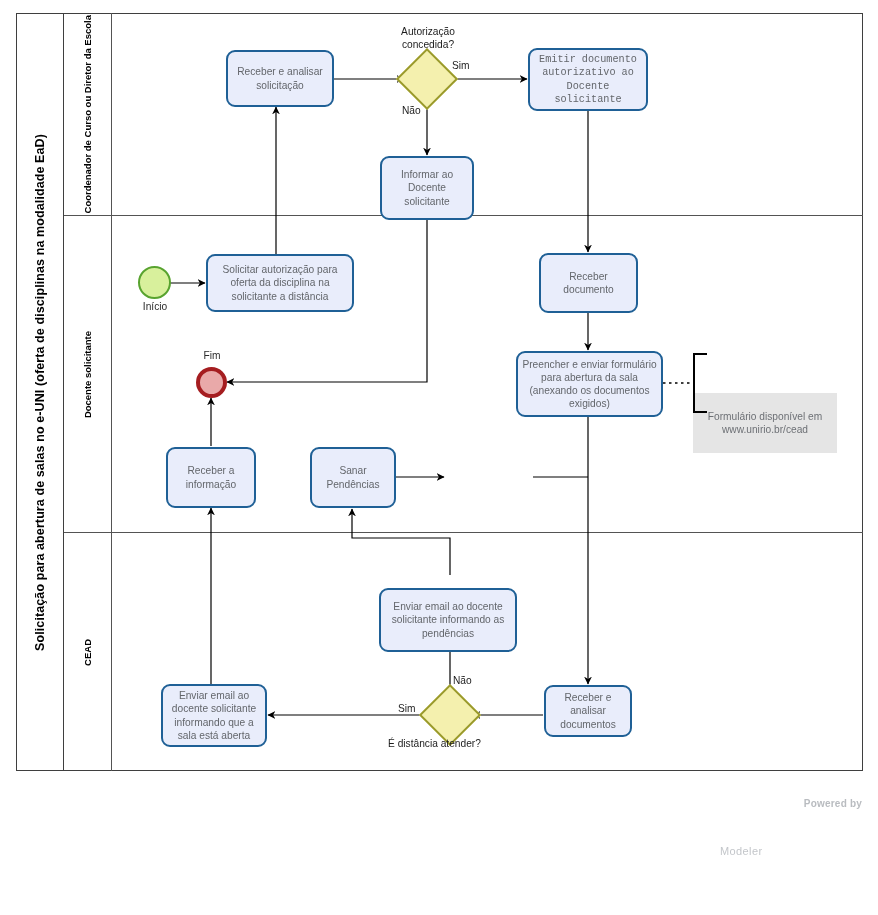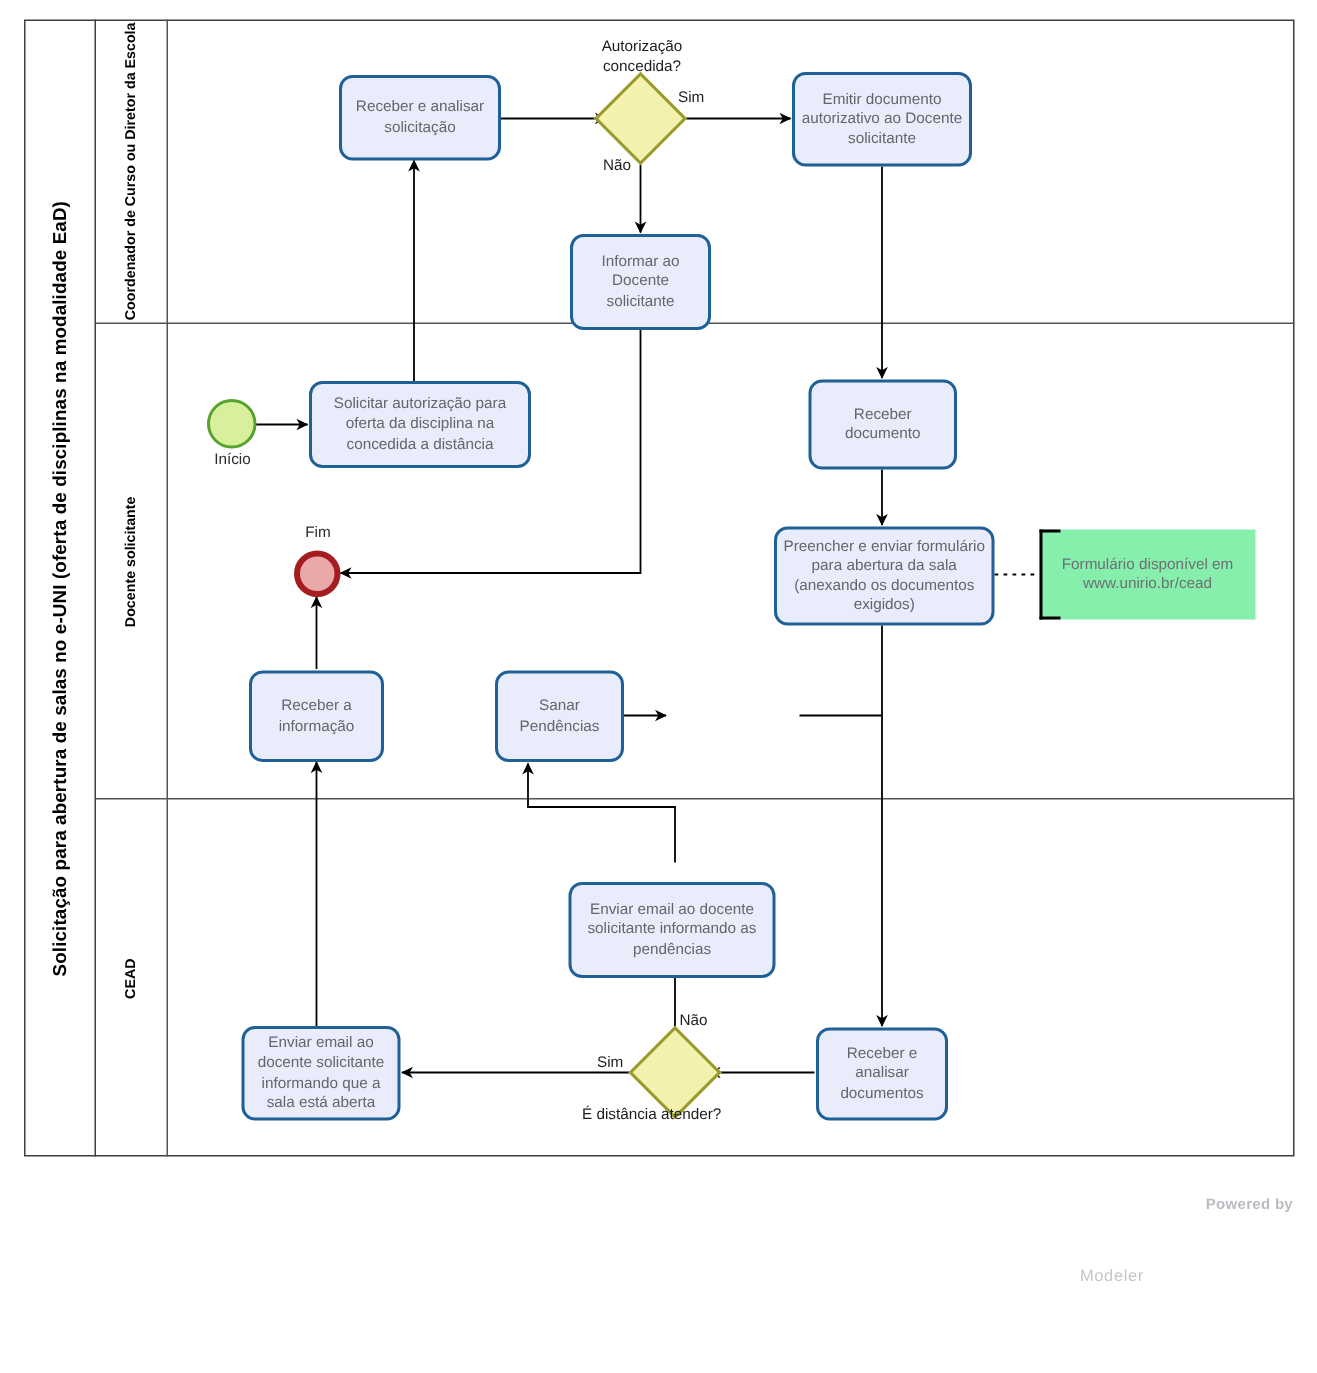--- a/index.html
+++ b/index.html
@@ -41,23 +41,23 @@
   .gateway{position:absolute;width:44px;height:44px;
         background:#f4f0ae;border:2px solid #9a9a2c;
         transform:rotate(45deg);box-sizing:border-box;}
 
   .ev{position:absolute;border-radius:50%;box-sizing:border-box;}
   .ev.start{width:33px;height:33px;background:#d8f09c;border:2.4px solid #58a32f;}
   .ev.end{width:31px;height:31px;background:#e9a9a9;border:4px solid #a51d20;}
   .ev-label{position:absolute;font-size:10.2px;color:#2b2b2b;
         text-align:center;white-space:nowrap;}
 
-  .annot{position:absolute;background:#86efac;
+  .annot{position:absolute;background:#e5e5e5;
         display:flex;align-items:center;justify-content:center;
-        text-align:center;color:#6d7075;font-size:10.2px;line-height:1.32;}
+        text-align:center;color:#6d7075;font-size:10.2px;line-height:1.32;margin-top:40px;}
   .annot-bracket{position:absolute;box-sizing:border-box;
         border-left:2px solid #000;border-top:2px solid #000;
         border-bottom:2px solid #000;}
 
   
   .flowlabel{position:absolute;font-size:10.2px;color:#1d1d1d;white-space:nowrap;}
 
   svg.wires{position:absolute;left:0;top:0;width:878px;height:915px;
         pointer-events:none;}
 
@@ -143,33 +143,33 @@
 
   <div class="task" style="left:226px;top:50px;width:108px;height:57px;">
     <span>Receber  e analisar solicitação</span>
   </div>
 
   <div class="gateway" style="left:405px;top:57px;"></div>
   <div class="flowlabel" style="left:383px;top:26px;text-align:center;width:90px;white-space:normal;line-height:1.25;">Autorização concedida?</div>
   <div class="flowlabel" style="left:452px;top:60px;">Sim</div>
   <div class="flowlabel" style="left:402px;top:105px;">Não</div>
 
-  <div class="task" style="left:528px;top:48px;width:120px;height:63px;">
+  <div class="task" style="left:528px;top:48px;width:120px;height:63px;font-family:Liberation Mono, monospace;">
     <span>Emitir documento autorizativo ao Docente solicitante</span>
   </div>
 
   <div class="task" style="left:380px;top:156px;width:94px;height:64px;">
     <span>Informar ao Docente solicitante</span>
   </div>
 
   <div class="ev start" style="left:138px;top:266px;"></div>
   <div class="ev-label" style="left:124px;top:301px;width:62px;">Início</div>
 
   <div class="task" style="left:206px;top:254px;width:148px;height:58px;">
-    <span>Solicitar autorização para oferta da disciplina na concedida a distância</span>
+    <span>Solicitar autorização para oferta da disciplina na solicitante a distância</span>
   </div>
 
   <div class="ev end" style="left:196px;top:367px;"></div>
   <div class="ev-label" style="left:183px;top:350px;width:58px;">Fim</div>
 
   <div class="task" style="left:539px;top:253px;width:99px;height:60px;">
     <span>Receber documento</span>
   </div>
 
   <div class="task" style="left:516px;top:351px;width:147px;height:66px;">
@@ -178,39 +178,39 @@
 
   <div class="annot" style="left:693px;top:353px;width:144px;height:60px;">
     <span>Formulário disponível em www.unirio.br/cead</span>
   </div>
   <div class="annot-bracket" style="left:693px;top:353px;width:14px;height:60px;"></div>
 
   <div class="task" style="left:166px;top:447px;width:90px;height:61px;">
     <span>Receber a informação</span>
   </div>
 
-  <div class="task" style="left:310px;top:447px;width:86px;height:61px;margin-left:20px;">
+  <div class="task" style="left:310px;top:447px;width:86px;height:61px;">
     <span>Sanar Pendências</span>
   </div>
 
 
   <div class="task" style="left:379px;top:588px;width:138px;height:64px;">
     <span>Enviar email ao docente solicitante informando as pendências</span>
   </div>
 
   <div class="gateway" style="left:428px;top:693px;"></div>
   <div class="flowlabel" style="left:388px;top:738px;">É distância atender?</div>
   <div class="flowlabel" style="left:398px;top:703px;">Sim</div>
   <div class="flowlabel" style="left:453px;top:675px;">Não</div>
 
   <div class="task" style="left:161px;top:684px;width:106px;height:63px;">
     <span>Enviar email ao docente solicitante informando que a sala está aberta</span>
   </div>
 
-  <div class="task" style="left:544px;top:685px;width:88px;height:62px;">
+  <div class="task" style="left:544px;top:685px;width:88px;height:52px;">
     <span>Receber e analisar documentos</span>
   </div>
 
   <div class="logo">
     <div class="pw">Powered by</div>
     <div class="md">Modeler</div>
   </div>
 
 </div>
 

